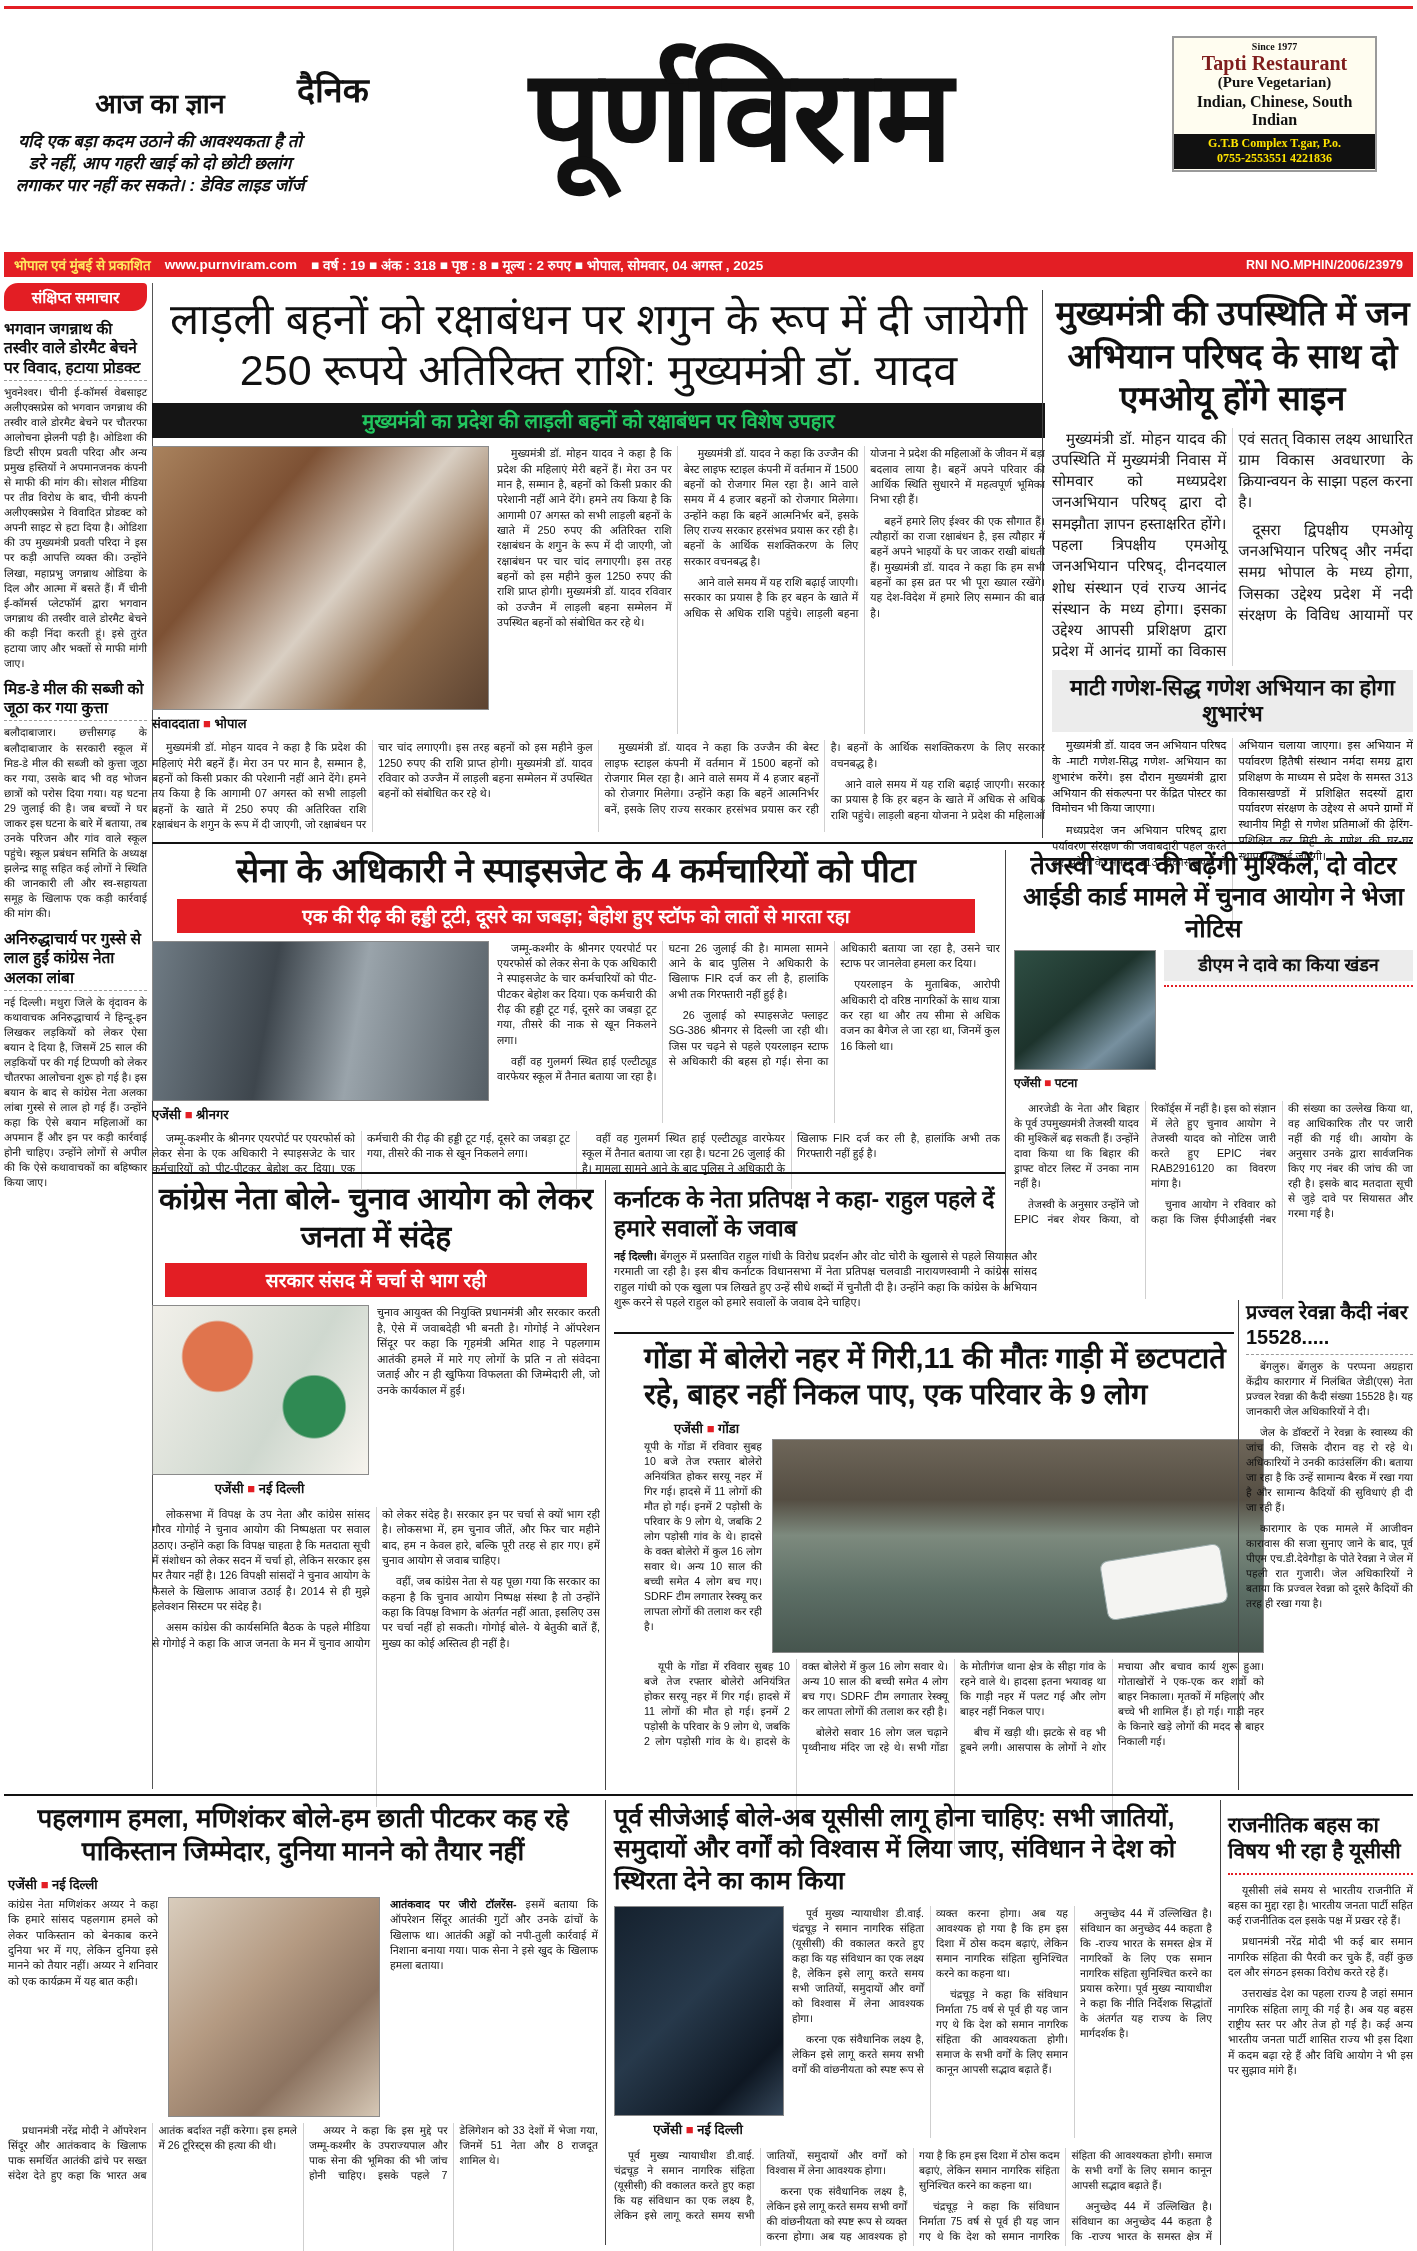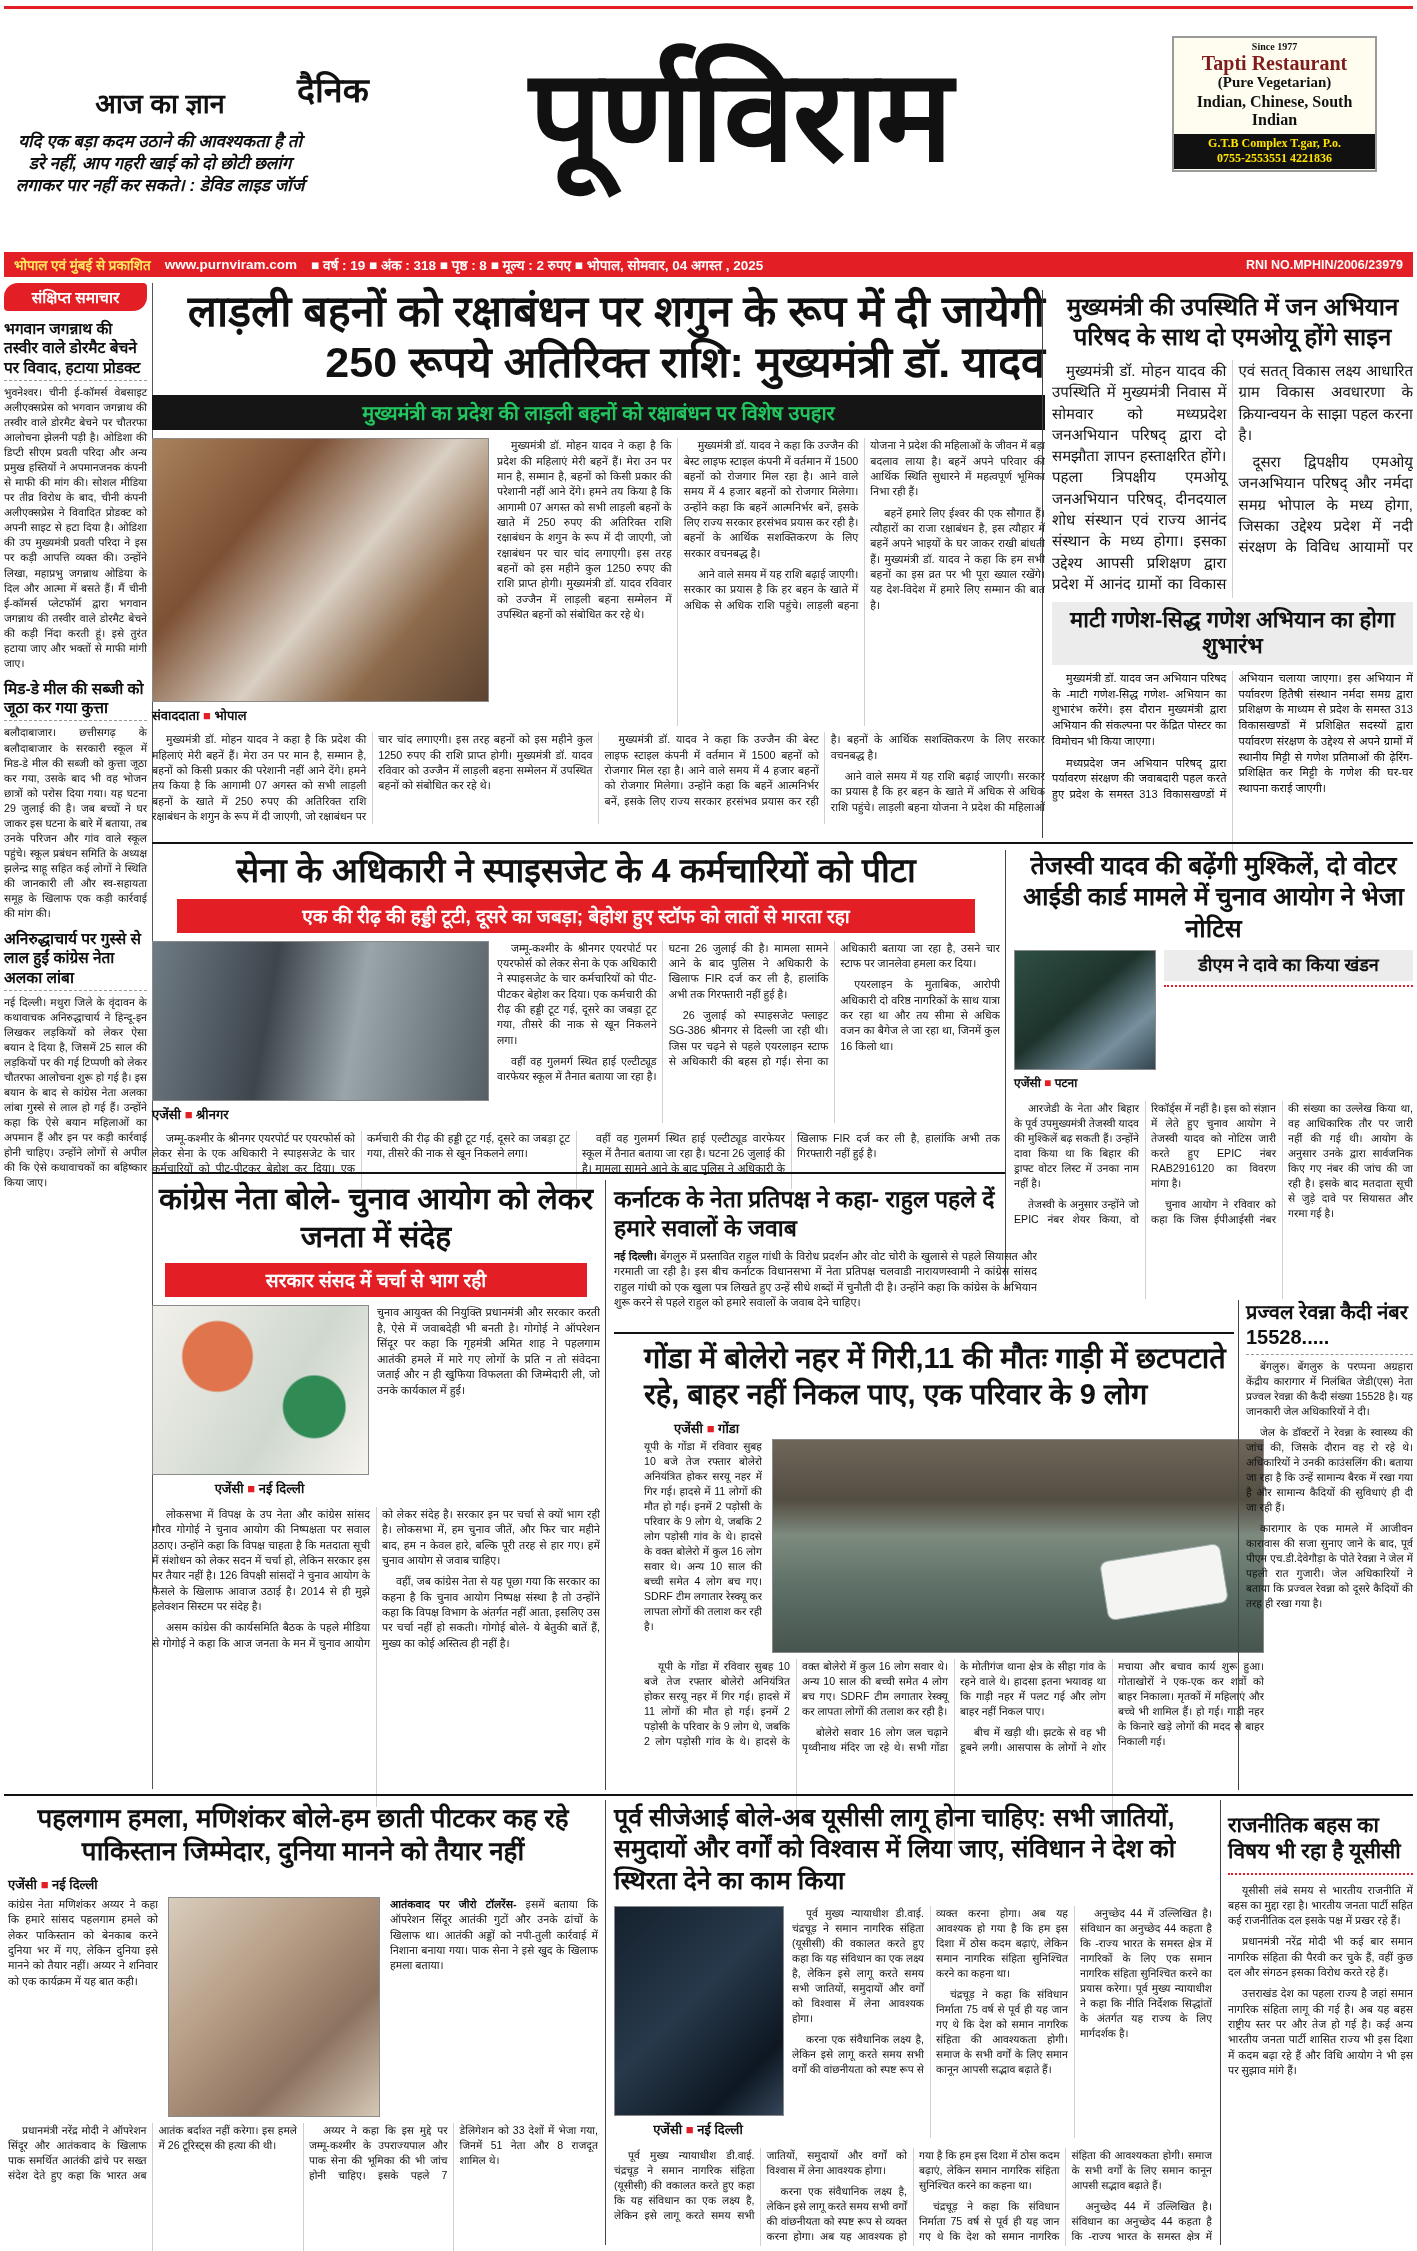--- a/index.html
+++ b/index.html
@@ -19,23 +19,23 @@
   .adbox .since{font-size:10px;font-weight:700;margin-top:3px;}
   .adbox .name{font-size:20px;font-weight:800;color:#7f1d1d;line-height:1.1;}
   .adbox .sub{font-size:15px;font-weight:700;}
   .adbox .cuisine{font-size:16px;font-weight:800;line-height:1.15;margin-top:2px;}
   .adbox .addr{background:#111;color:#ffe400;font-size:12px;font-weight:800;margin-top:4px;padding:2px 0;line-height:1.3;}
   .infobar{left:4px;top:252px;width:1409px;height:25px;background:#e31e24;color:#fff;display:flex;
            align-items:center;font-size:13.5px;font-weight:700;padding:0 10px;box-sizing:border-box;gap:14px;white-space:nowrap;}
   .infobar .pub{color:#ffe95e;}
   .infobar .rni{margin-left:auto;font-size:12.5px;}
   
-  .h-xl{font-size:43px;font-weight:700;text-align:right;line-height:1.18;margin:0;}
+  .h-xl{font-size:43px;font-weight:400;text-align:center;line-height:1.18;margin:8px;}
   .h-lg{font-size:34px;font-weight:800;text-align:center;line-height:1.2;margin:0;}
-  .h-md{font-size:24px;font-weight:800;text-align:center;line-height:1.25;margin:0;}
+  .h-md{font-size:34px;font-weight:800;text-align:center;line-height:1.25;margin:0;}
   .h-sm{font-size:22px;font-weight:800;text-align:left;line-height:1.25;margin:0;}
   .kicker{background:#151515;color:#22c55e;font-size:20px;font-weight:800;text-align:center;
           padding:4px 0;margin-top:8px;}
   .redbar{background:#e31e24;color:#fff;font-size:19px;font-weight:800;text-align:center;
           padding:4px 0;margin:8px auto;width:94%;}
   .graybar{background:#ececec;font-size:22px;font-weight:800;text-align:center;padding:5px 0;line-height:1.2;}
   .dotline{border-top:2px dotted #e31e24;margin:4px 0;}
   .body-txt{font-size:10.8px;line-height:1.42;text-align:justify;}
   .body-txt p{margin:0 0 6px 0;text-indent:14px;}
   .cols2{column-count:2;column-gap:12px;column-rule:1px solid #cfcfcf;}

